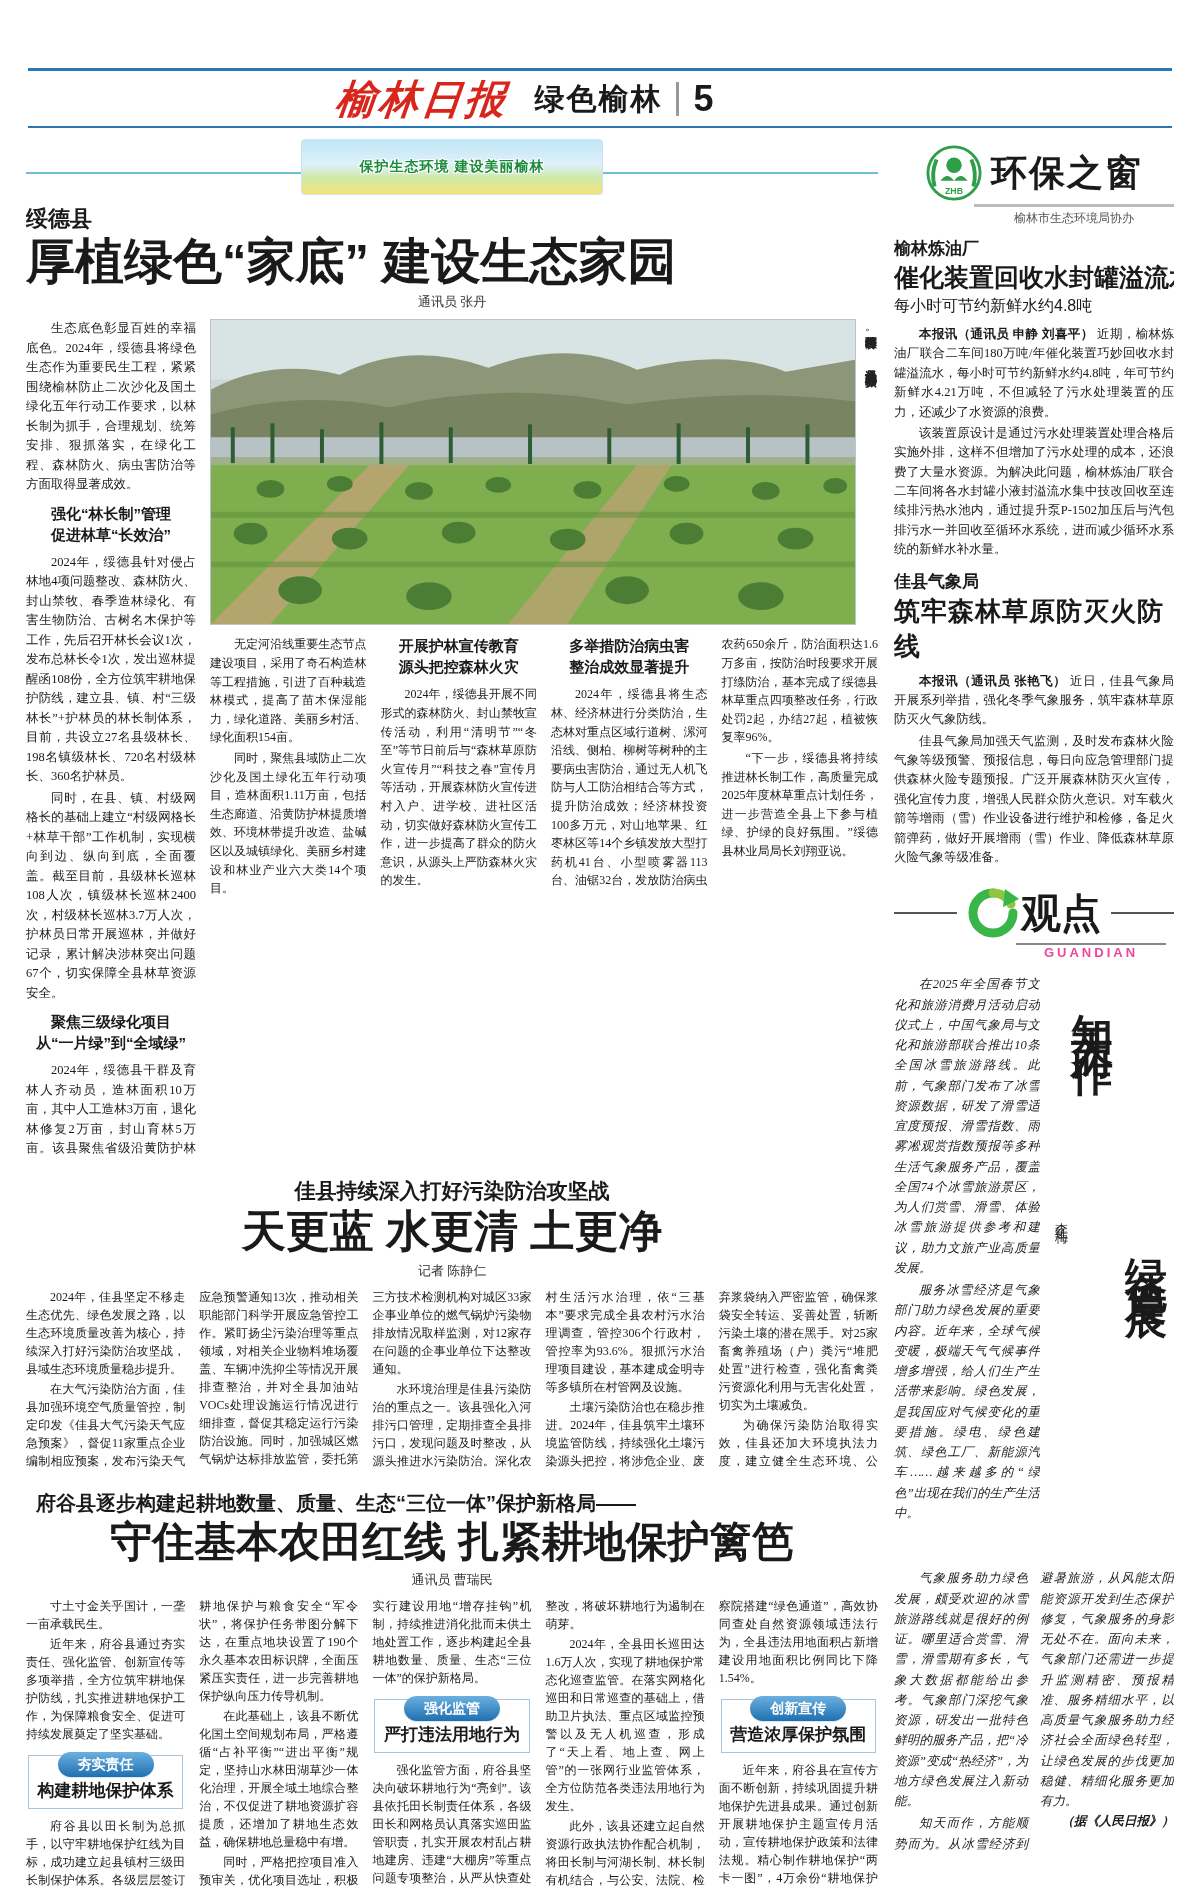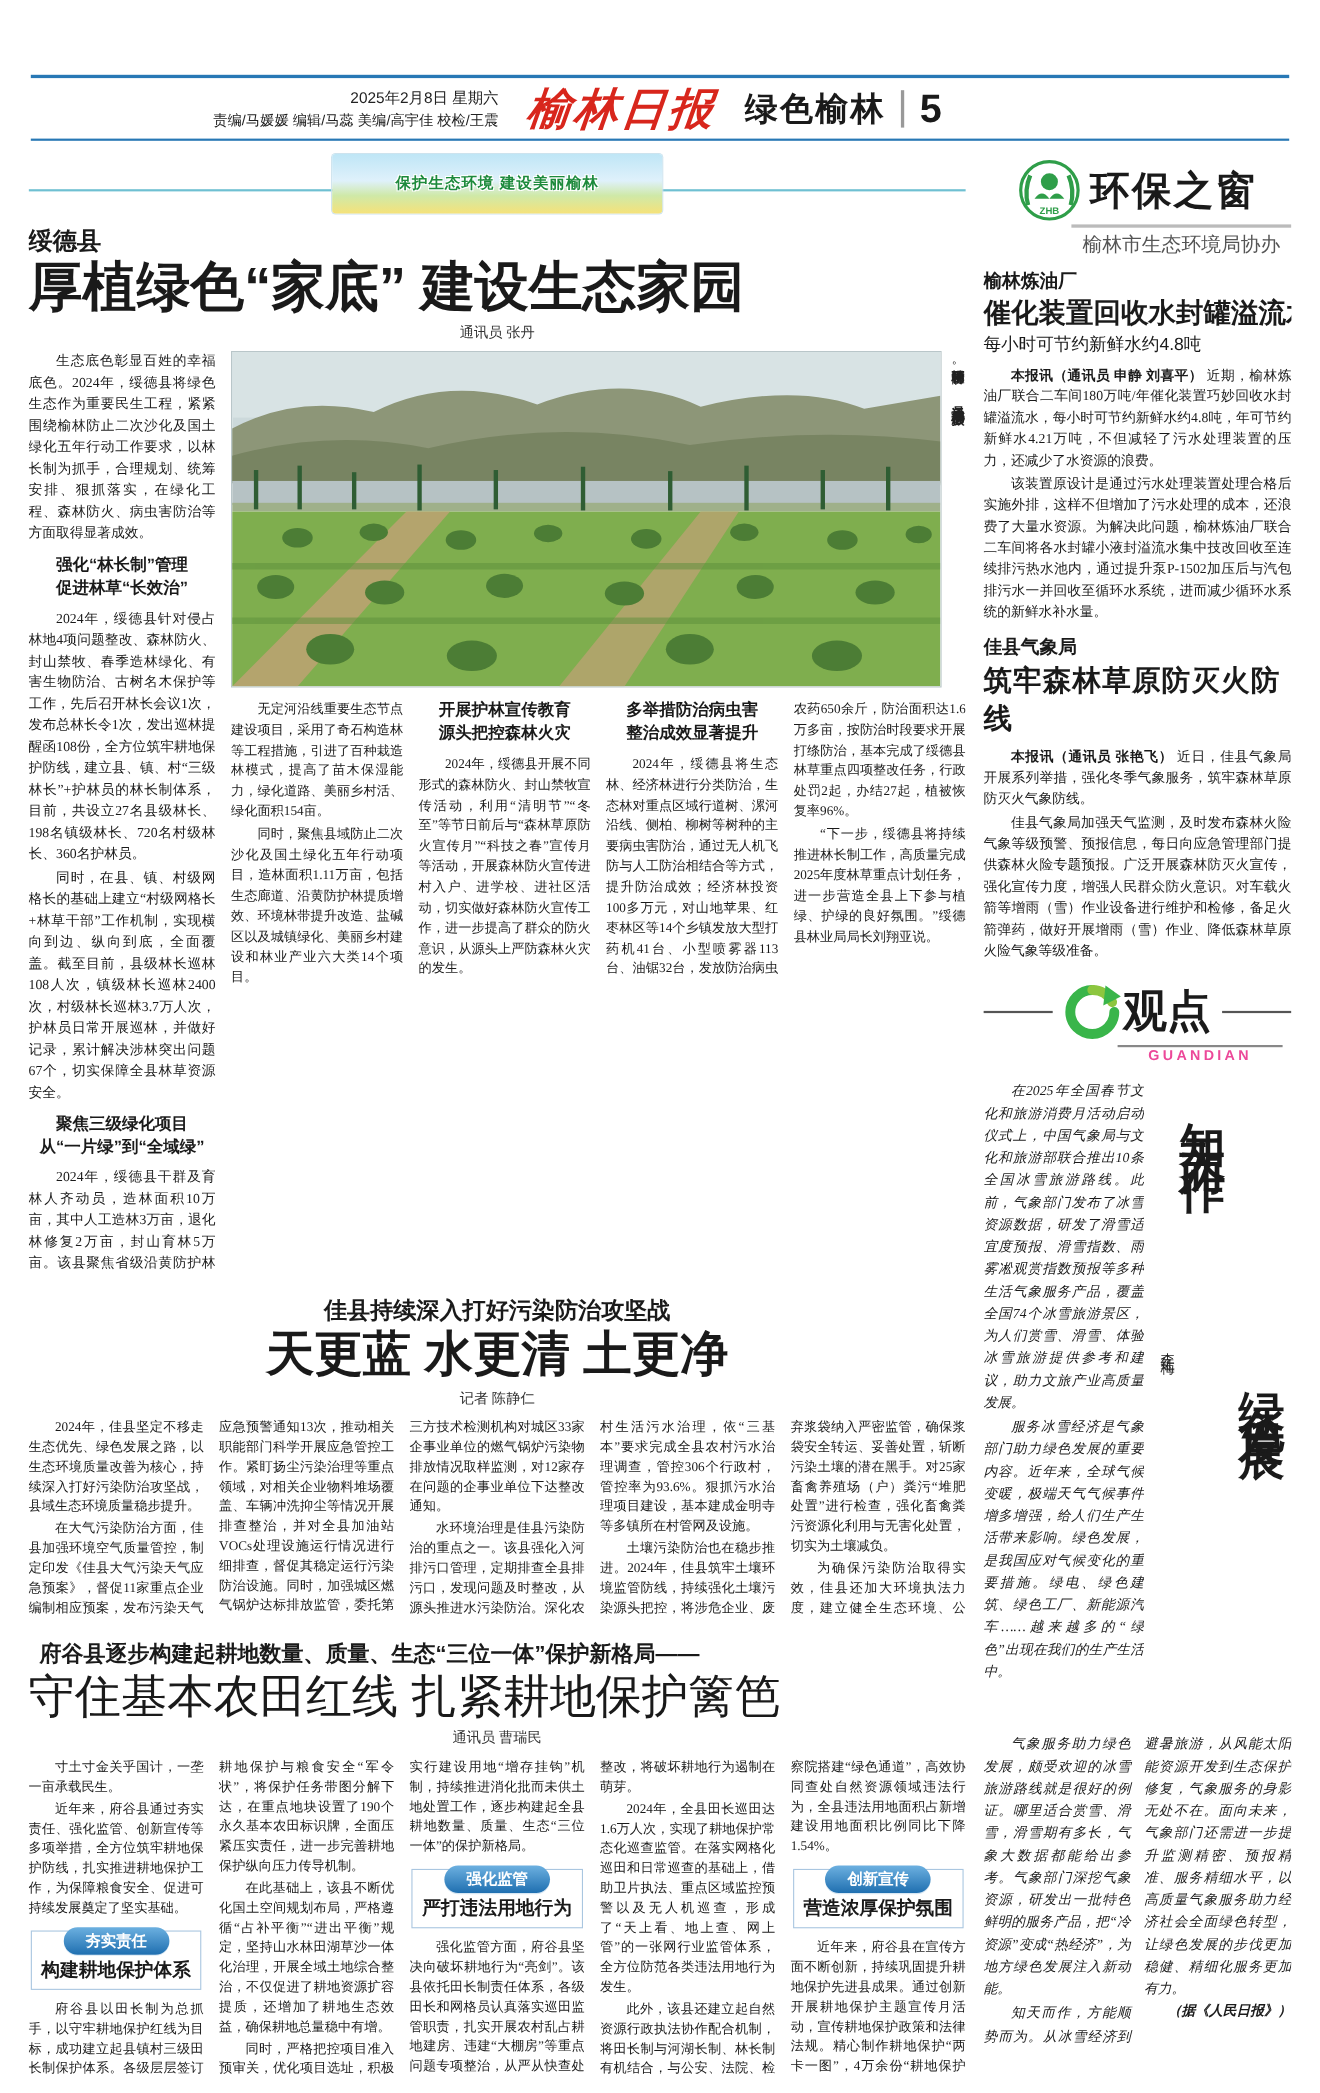--- a/index.html
+++ b/index.html
@@ -49,32 +49,32 @@
   .caption-v .credit{margin-top:18px;font-weight:bold;}
   .a1-flow{margin-top:10px;column-count:4;column-gap:14px;font-size:12px;line-height:1.55;height:512px;overflow:hidden;}
   
   .a2{margin-top:16px;}
   .a2 .kicker2{text-align:center;font-family:"Liberation Sans",sans-serif;font-weight:bold;font-size:21px;margin:0;}
   .headline2{text-align:center;font-family:"Liberation Sans",sans-serif;font-weight:bold;font-size:44px;margin:2px 0 0;line-height:1.1;}
   .a2-body{column-count:5;column-gap:14px;font-size:12px;line-height:1.5;height:188px;overflow:hidden;}
   
   .a3{margin-top:14px;}
   .a3 .kicker3{font-family:"Liberation Sans",sans-serif;font-weight:bold;font-size:20px;margin:0 0 0 10px;}
-  .headline3{font-family:"Liberation Sans",sans-serif;font-weight:normal;font-size:42px;margin:2px 0 0;line-height:1.1;}
+  .headline3{text-align:center;font-family:"Liberation Sans",sans-serif;font-weight:bold;font-size:42px;margin:2px 0 0;line-height:1.1;}
   .a3-body{column-count:5;column-gap:14px;font-size:12px;line-height:1.5;height:302px;overflow:hidden;margin-top:6px;}
   .pillbox{border:1px solid #a9c6e0;margin:12px 2px 8px;padding:0 4px 4px;text-align:center;break-inside:avoid;}
   .pill{display:inline-block;background:linear-gradient(180deg,#6cb0e0,#1f6fb0);color:#fff;font-weight:bold;
         font-family:"Liberation Sans",sans-serif;font-size:14px;padding:2px 20px;border-radius:14px;margin-top:-11px;
         box-shadow:0 1px 0 #d7e7f3;white-space:nowrap;}
   .pill-title{font-family:"Liberation Sans",sans-serif;font-weight:bold;font-size:17px;margin-top:1px;white-space:nowrap;}
   
   .hb-head{display:flex;align-items:center;justify-content:center;gap:8px;margin-top:6px;}
   .hb-logo{width:58px;height:58px;flex:none;}
   .hb-title{font-family:"Liberation Sans",sans-serif;font-weight:900;font-size:36px;letter-spacing:2px;}
-  .hb-org{text-align:center;font-size:18px;color:#555;border-top:3px solid #bbb;width:200px;margin:2px 0 10px auto;padding-top:3px;font-family:Liberation Mono, monospace;}
+  .hb-org{text-align:center;font-size:12px;color:#555;border-top:3px solid #bbb;width:200px;margin:2px 0 10px auto;padding-top:3px;font-family:Liberation Mono, monospace;}
   .r-kicker{font-family:"Liberation Sans",sans-serif;font-size:17px;margin:10px 0 0;}
   .r-headline{font-family:"Liberation Serif",serif;font-weight:bold;font-size:25px;margin:1px 0 0;white-space:nowrap;}
   .r-deck{font-family:"Liberation Sans",sans-serif;font-size:16px;margin:2px 0 8px;}
   .r-body{font-size:12.5px;line-height:1.55;}
   .r-headline2{font-family:"Liberation Serif",serif;font-weight:bold;font-size:26px;margin:1px 0 8px;letter-spacing:1px;}
   .gd{display:flex;align-items:center;gap:10px;margin:20px 0 6px;}
   .gd-line{flex:1;height:2px;background:#555;}
   .gd-logo{display:flex;align-items:center;gap:2px;}
   .gd-title{font-family:"Liberation Sans",sans-serif;font-weight:900;font-size:40px;line-height:.9;}
   .gd-latin{font-family:"Liberation Sans",sans-serif;font-weight:bold;font-size:13px;letter-spacing:3px;color:#ec4899;
@@ -89,24 +89,20 @@
   .essay-bottom{column-count:2;column-gap:12px;font-style:italic;font-size:12.5px;line-height:1.62;height:436px;overflow:hidden;margin-top:8px;}
   .essay-src{text-align:right;font-style:italic;font-size:12.5px;font-weight:bold;}
 </style>
 </head>
 <body>
 
 <div class="page">
 
   <div class="hdr-rule top"></div>
   <div class="hdr">
-    <div class="hdr-meta">
-      <div class="hdr-date">2025年2月8日  星期六</div>
-      <div>责编/马媛媛  编辑/马蕊  美编/高宇佳  校检/王震</div>
-    </div>
     <div class="masthead">榆林日报</div>
     <div class="hdr-sec">
       <div class="hdr-section">绿色榆林</div>
       <div class="hdr-bar"></div>
       <div class="hdr-page">5</div>
     </div>
   </div>
   <div class="hdr-rule bot"></div>
 
   <div class="content">

